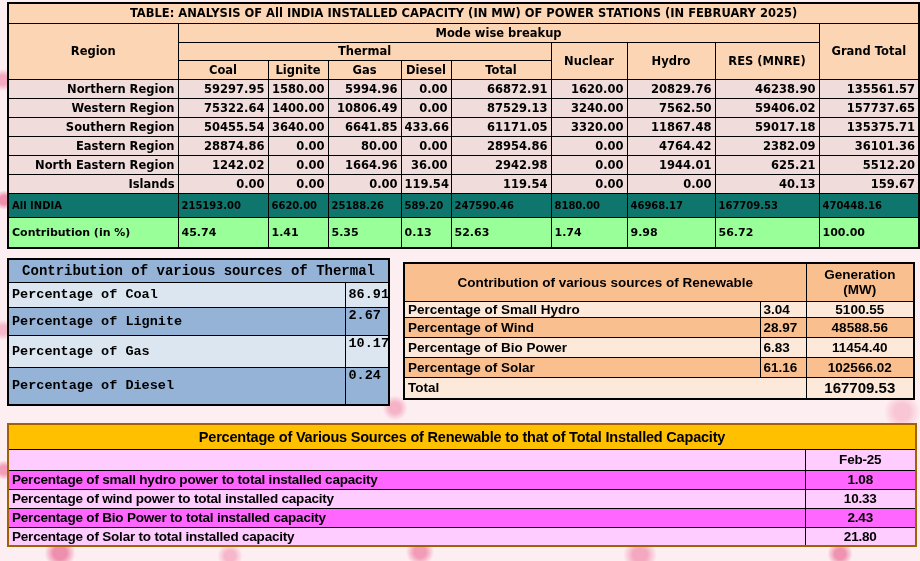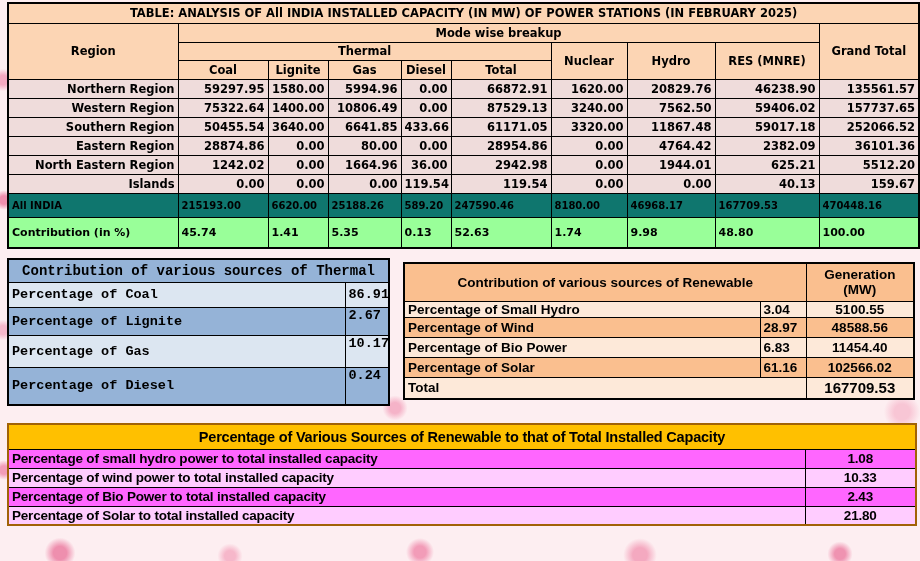--- a/index.html
+++ b/index.html
@@ -121,21 +121,21 @@
   <tr class="data" style="height:19px">
     <td>Southern Region</td>
     <td>50455.54</td>
     <td>3640.00</td>
     <td>6641.85</td>
     <td>433.66</td>
     <td>61171.05</td>
     <td>3320.00</td>
     <td>11867.48</td>
     <td>59017.18</td>
-    <td>252066.52</td>
+    <td>135375.71</td>
   </tr>
   <tr class="data" style="height:19px">
     <td>Eastern Region</td>
     <td>28874.86</td>
     <td>0.00</td>
     <td>80.00</td>
     <td>0.00</td>
     <td>28954.86</td>
     <td>0.00</td>
     <td>4764.42</td>
@@ -180,21 +180,21 @@
   </tr>
   <tr class="contrib" style="height:31px">
     <td>Contribution (in %)</td>
     <td>45.74</td>
     <td>1.41</td>
     <td>5.35</td>
     <td>0.13</td>
     <td class="yel">52.63</td>
     <td class="yel">1.74</td>
     <td class="yel">9.98</td>
-    <td class="yel">48.80</td>
+    <td class="yel">56.72</td>
     <td>100.00</td>
   </tr>
 </tbody>
   </table>
 
 <table class="thermal">
   <colgroup>
       <col style="width:337px">
       <col style="width:44px">
     </colgroup>
@@ -261,20 +261,24 @@
 
 <table class="share">
   <colgroup>
       <col style="width:797px">
       <col style="width:111px">
     </colgroup>
   <tbody>
       <tr style="height:25px">
     <td colspan="2" class="ttl">Percentage of Various Sources of Renewable to that of Total Installed Capacity</td>
   </tr>
+  <tr class="p" style="height:21px">
+    <td></td>
+    <td class="val">Feb-25</td>
+  </tr>
   <tr class="m" style="height:19px">
     <td>Percentage of small hydro power to total installed capacity</td>
     <td class="val">1.08</td>
   </tr>
   <tr class="p" style="height:19px">
     <td>Percentage of wind power to total installed capacity</td>
     <td class="val">10.33</td>
   </tr>
   <tr class="m" style="height:19px">
     <td>Percentage of Bio Power to total installed capacity</td>

